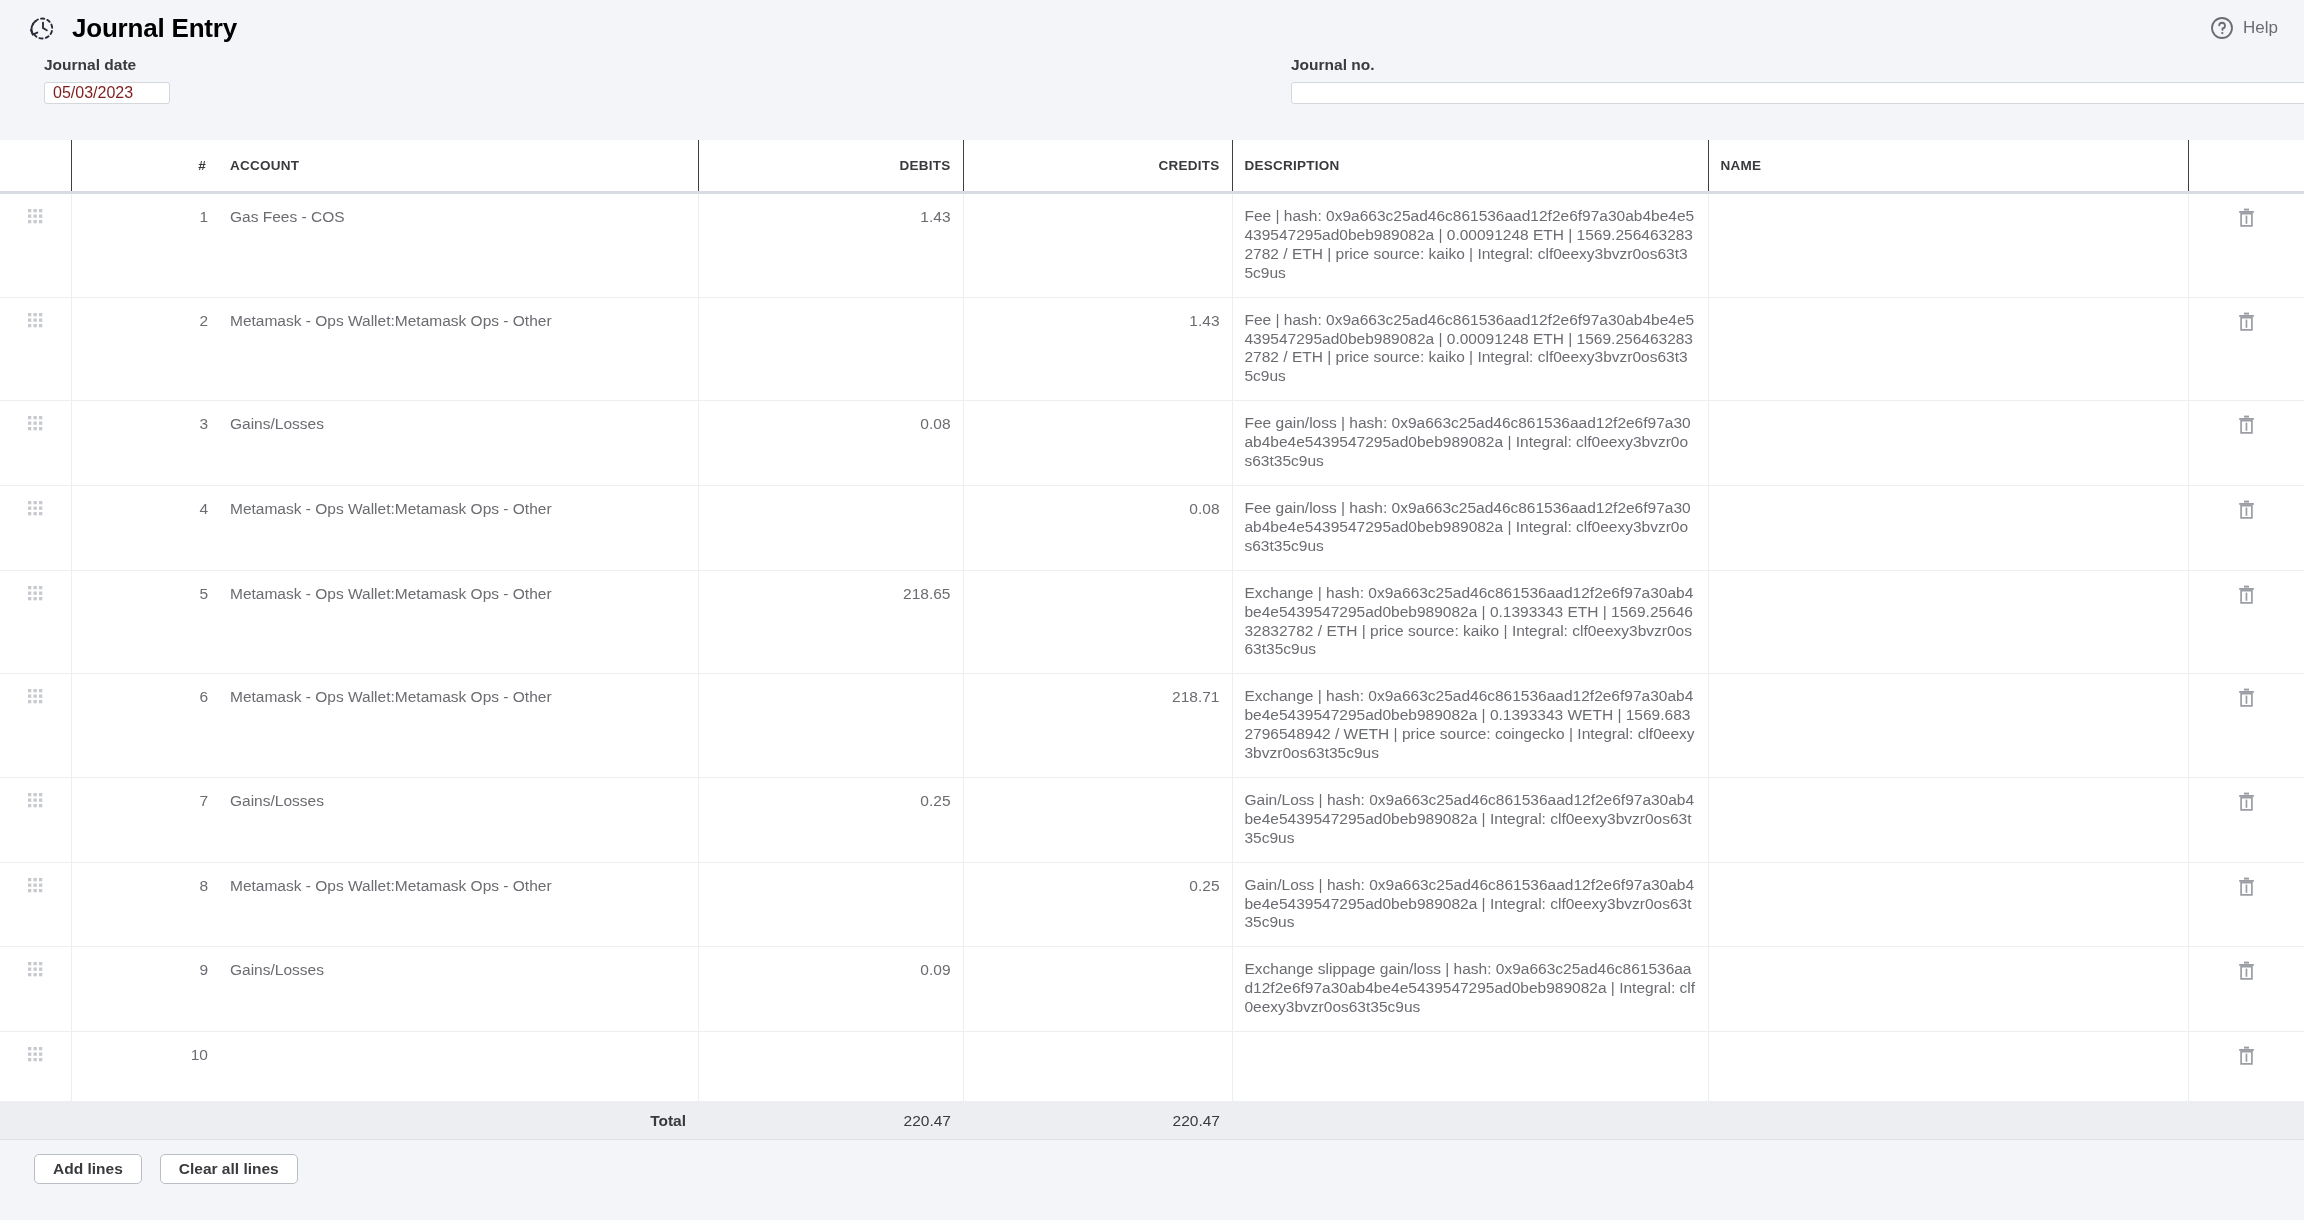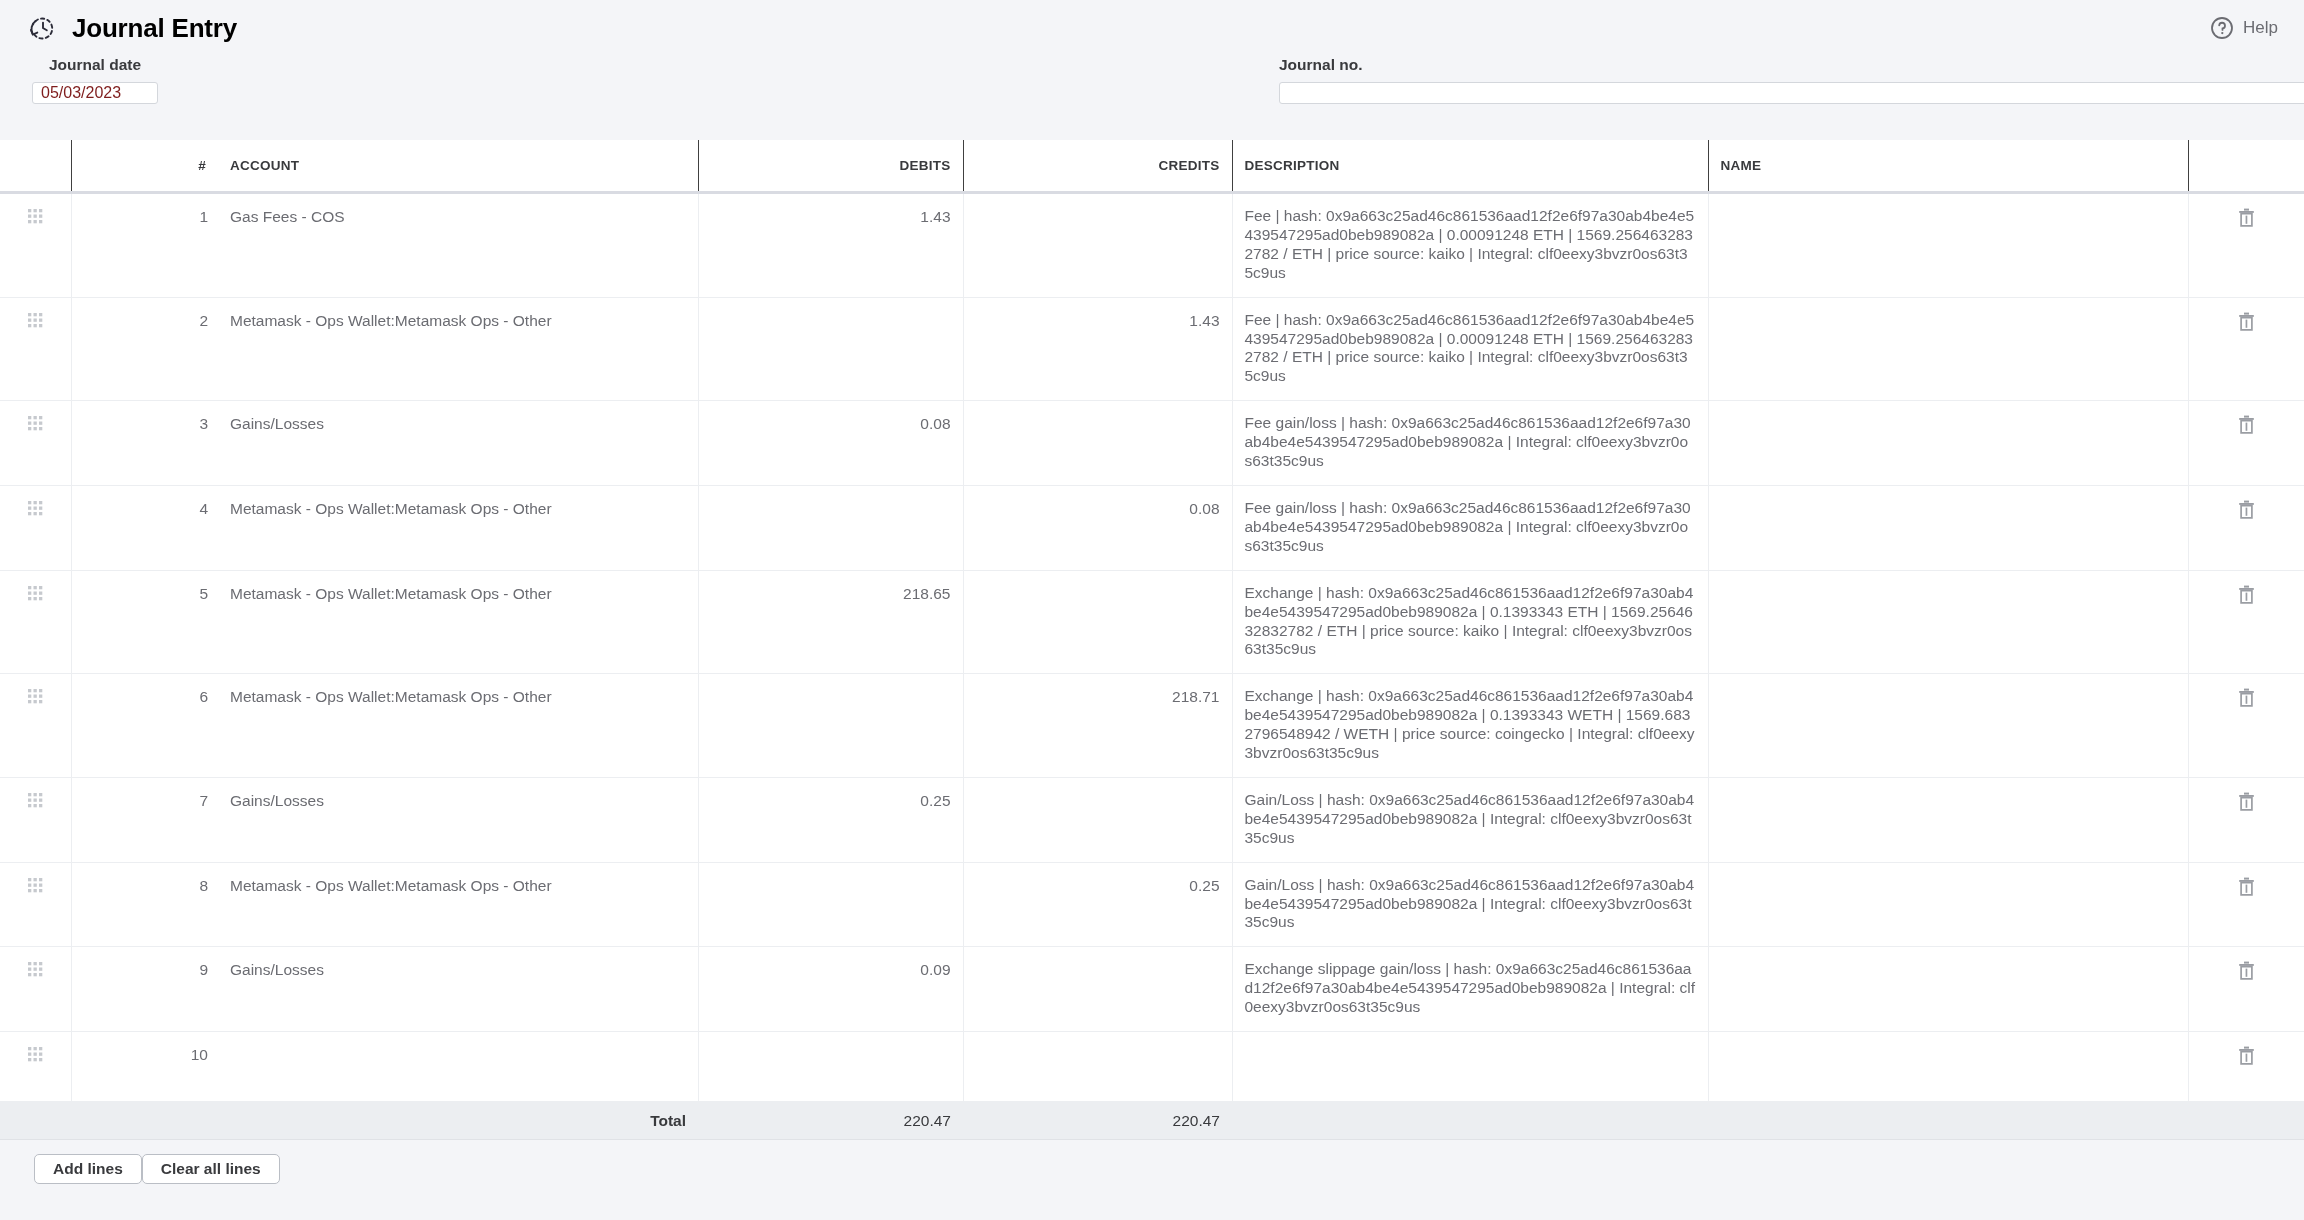--- a/index.html
+++ b/index.html
@@ -48,21 +48,21 @@
     align-items: flex-start;
     position: relative;
   }
   .field { display: flex; flex-direction: column; }
   .field-label {
     font-size: 15.5px;
     font-weight: bold;
     color: #393a3d;
     margin-bottom: 8px;
   }
-  .field-journal-date { margin-left: 4px; align-items: center; }
+  .field-journal-date { margin-left: 16px; }
   .field-journal-no { margin-left: 1121px; }
   .input-box {
     height: 22px;
     border: 1px solid #d4d7dc;
     background: #ffffff;
     border-radius: 3px;
     font-size: 16px;
     color: #7f1d1d;
     padding: 0 8px;
     font-family: "Liberation Sans", sans-serif;
@@ -138,21 +138,21 @@
     vertical-align: middle;
   }
   .total-row td.total-label { font-weight: bold; text-align: right; }
   .total-row td.total-amt { text-align: right; }
 
   
   .bottom {
     background: #f4f5f8;
     padding: 14px 0 0 34px;
   }
-  .btn-row { display: flex; margin-bottom: 32px; }
+  .btn-row { display: flex; gap: 18px; margin-bottom: 32px; }
   .btn {
     background: #ffffff;
     border: 1px solid #babec5;
     border-radius: 5px;
     height: 30px;
     padding: 0 18px;
     font-size: 15.5px;
     font-weight: bold;
     color: #393a3d;
     cursor: pointer;

